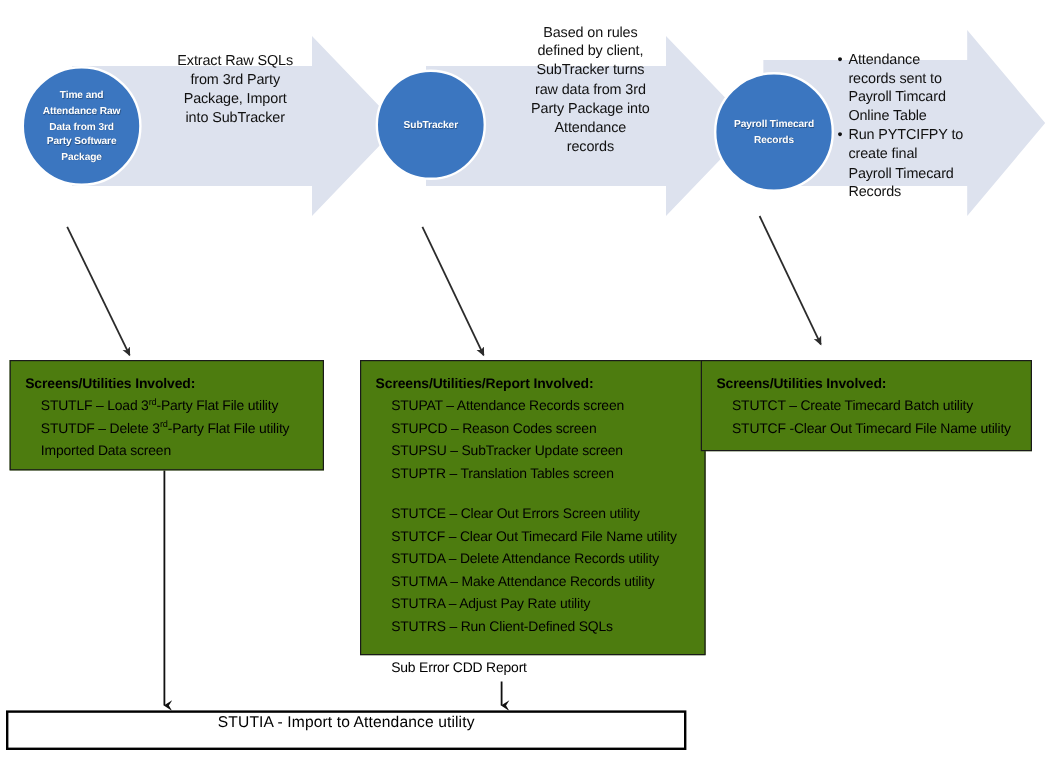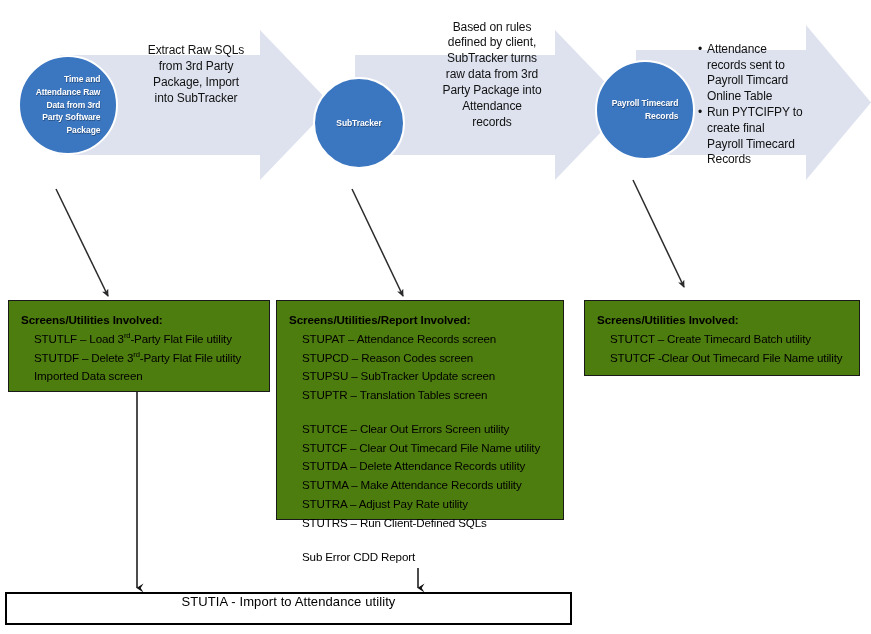--- a/index.html
+++ b/index.html
@@ -76,21 +76,21 @@
   
   .node-circle {
     position: absolute;
     border-radius: 50%;
     background: #3b76c0;
     border: 2.5px solid #ffffff;
     box-sizing: border-box;
     display: flex;
     align-items: center;
     justify-content: center;
-    text-align: right;
+    text-align: center;
     color: #ffffff;
     font-size: 8.5px;
     font-weight: bold;
     line-height: 1.5;
     letter-spacing: -0.1px;
     padding: 6px;
     box-sizing: border-box;
     z-index: 3;
     text-shadow: 0.5px 0.5px 0.6px rgba(0,0,0,0.35);
   }
@@ -195,21 +195,21 @@
   </div>
   <div class="stage-text" style="left:410px; width:164px;">
     <div>Based on rules</div>
     <div>defined by client,</div>
     <div>SubTracker turns</div>
     <div>raw data from 3rd</div>
     <div>Party Package into</div>
     <div>Attendance</div>
     <div>records</div>
   </div>
-  <div class="node-circle" style="left:313px; top:77px; width:92px; height:92px;">
+  <div class="node-circle" style="left:313px; top:58px; width:92px; height:92px;">
     <div>
       <div>SubTracker</div>
     </div>
   </div>
 
   <div class="stage" style="left:636px; top:25px; width:235px; height:155px;">
     <div class="chevron">
       <svg viewBox="0 0 235 155" preserveAspectRatio="none" xmlns="http://www.w3.org/2000/svg">
         <polygon points="0,25 170,25 170,0 235,77.5 170,155 170,130 0,130" fill="#dde2ee"></polygon>
       </svg>
@@ -236,21 +236,21 @@
     </div>
   </div>
 
   <div class="info-box" style="left:8px; top:300px; width:262px; height:92px;">
     <div class="box-title">Screens/Utilities Involved:</div>
     <div class="box-line">STUTLF – Load 3<sup>rd</sup>-Party Flat File utility</div>
     <div class="box-line">STUTDF – Delete 3<sup>rd</sup>-Party Flat File utility</div>
     <div class="box-line">Imported Data screen</div>
   </div>
 
-  <div class="info-box" style="left:276px; top:300px; width:288px; height:220px;">
+  <div class="info-box" style="left:300px; top:300px; width:288px; height:246px;">
     <div class="box-title">Screens/Utilities/Report Involved:</div>
     <div class="box-line">STUPAT – Attendance Records screen</div>
     <div class="box-line">STUPCD – Reason Codes screen</div>
     <div class="box-line">STUPSU – SubTracker Update screen</div>
     <div class="box-line">STUPTR – Translation Tables screen</div>
     <div class="spacer"></div>
     <div class="box-line">STUTCE – Clear Out Errors Screen utility</div>
     <div class="box-line">STUTCF – Clear Out Timecard File Name utility</div>
     <div class="box-line">STUTDA – Delete Attendance Records utility</div>
     <div class="box-line">STUTMA – Make Attendance Records utility</div>

